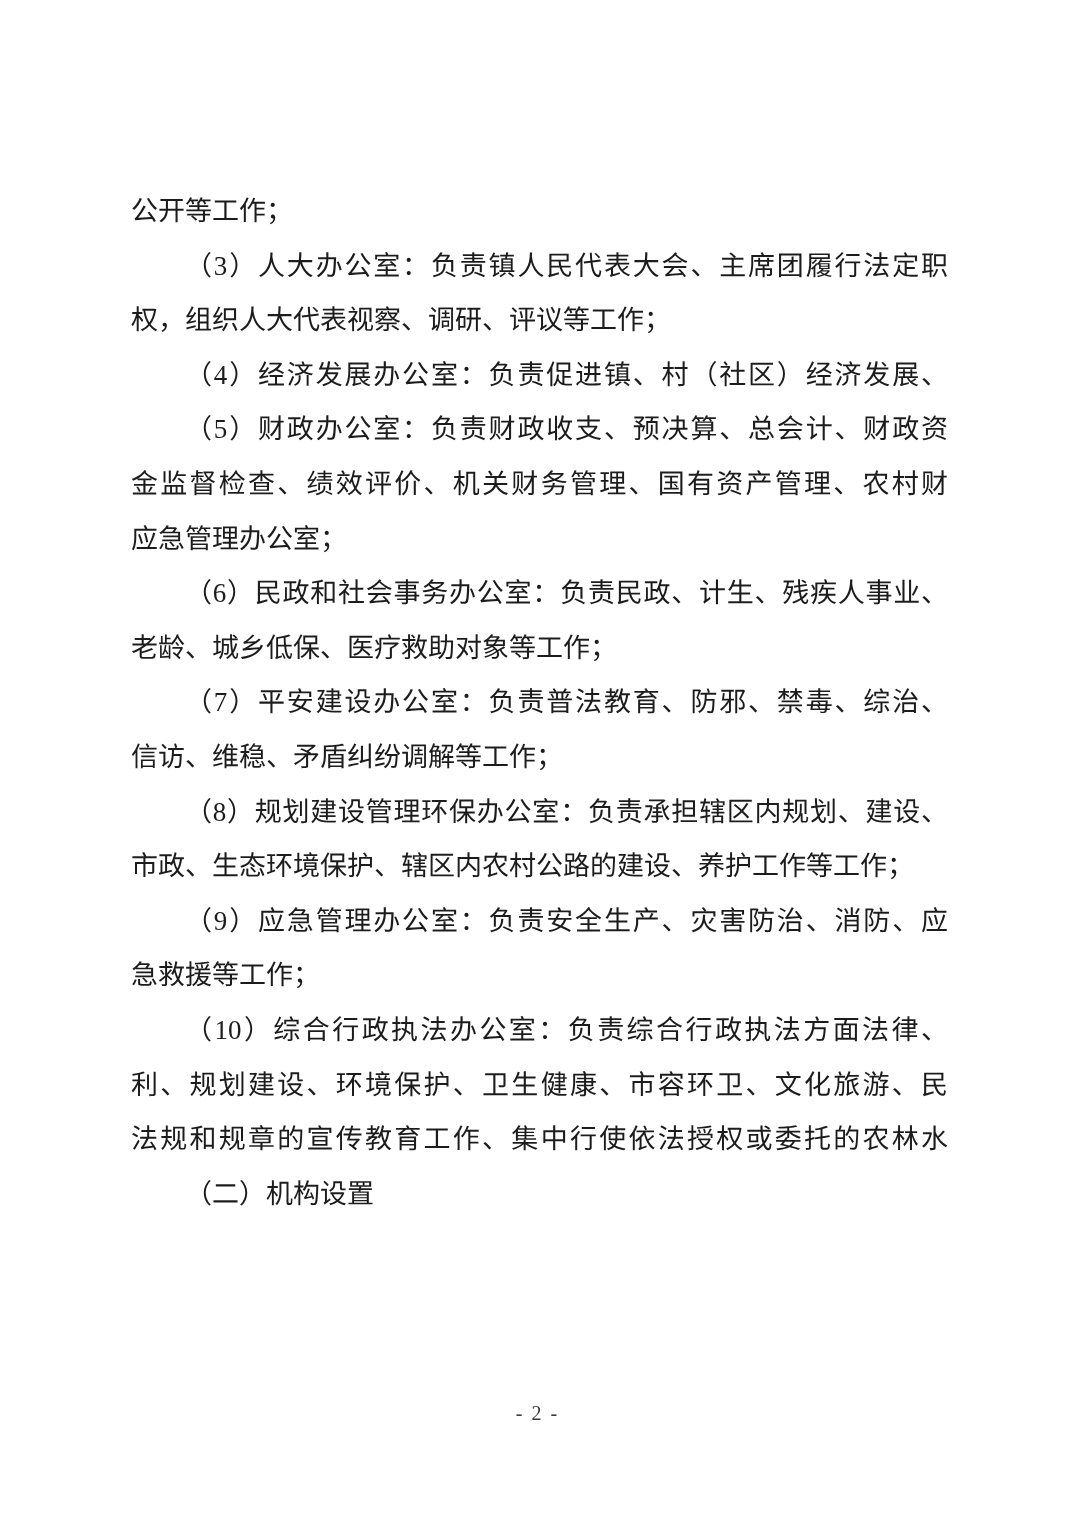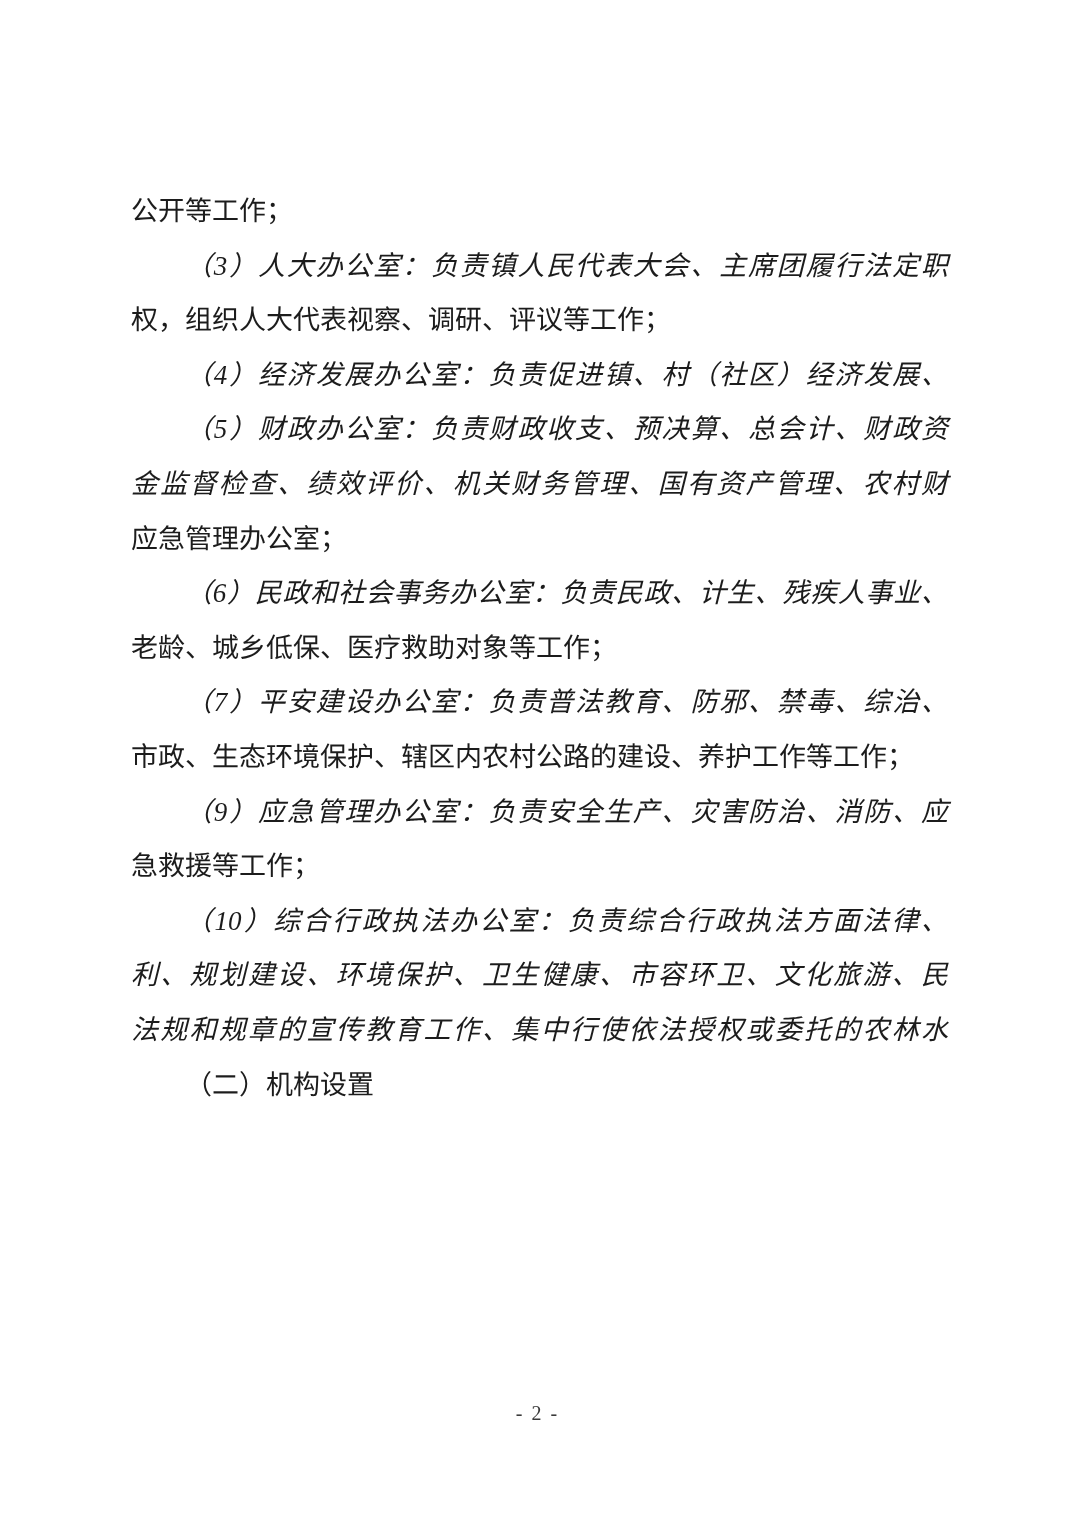--- a/index.html
+++ b/index.html
@@ -25,21 +25,20 @@
   .line {
     height: 54.6px;
     line-height: 54.6px;
     font-size: 27px;
     letter-spacing: 0;
     text-align: left;
   }
   .line.fill {
     text-align: justify;
     text-align-last: justify;
-    font-style: italic;
   }
   .line.indent {
     text-indent: 54px;
   }
   .line.bold {
     font-weight: 400;
   }
   .footer {
     position: absolute;
     left: 0;
@@ -60,20 +59,22 @@
   <div class="line">公开等工作；</div>
       <div class="line fill indent">（3）人大办公室：负责镇人民代表大会、主席团履行法定职</div>
       <div class="line">权，组织人大代表视察、调研、评议等工作；</div>
       <div class="line fill indent">（4）经济发展办公室：负责促进镇、村（社区）经济发展、</div>
       <div class="line fill indent">（5）财政办公室：负责财政收支、预决算、总会计、财政资</div>
       <div class="line fill">金监督检查、绩效评价、机关财务管理、国有资产管理、农村财</div>
       <div class="line">应急管理办公室；</div>
       <div class="line fill indent">（6）民政和社会事务办公室：负责民政、计生、残疾人事业、</div>
       <div class="line">老龄、城乡低保、医疗救助对象等工作；</div>
       <div class="line fill indent">（7）平安建设办公室：负责普法教育、防邪、禁毒、综治、</div>
+      <div class="line">信访、维稳、矛盾纠纷调解等工作；</div>
+      <div class="line fill indent">（8）规划建设管理环保办公室：负责承担辖区内规划、建设、</div>
       <div class="line">市政、生态环境保护、辖区内农村公路的建设、养护工作等工作；</div>
       <div class="line fill indent">（9）应急管理办公室：负责安全生产、灾害防治、消防、应</div>
       <div class="line">急救援等工作；</div>
       <div class="line fill indent">（10）综合行政执法办公室：负责综合行政执法方面法律、</div>
       <div class="line fill">利、规划建设、环境保护、卫生健康、市容环卫、文化旅游、民</div>
       <div class="line fill">法规和规章的宣传教育工作、集中行使依法授权或委托的农林水</div>
       <div class="line indent bold">（二）机构设置</div>
     </div>
   <div class="footer">- 2 -</div>
 </div>

